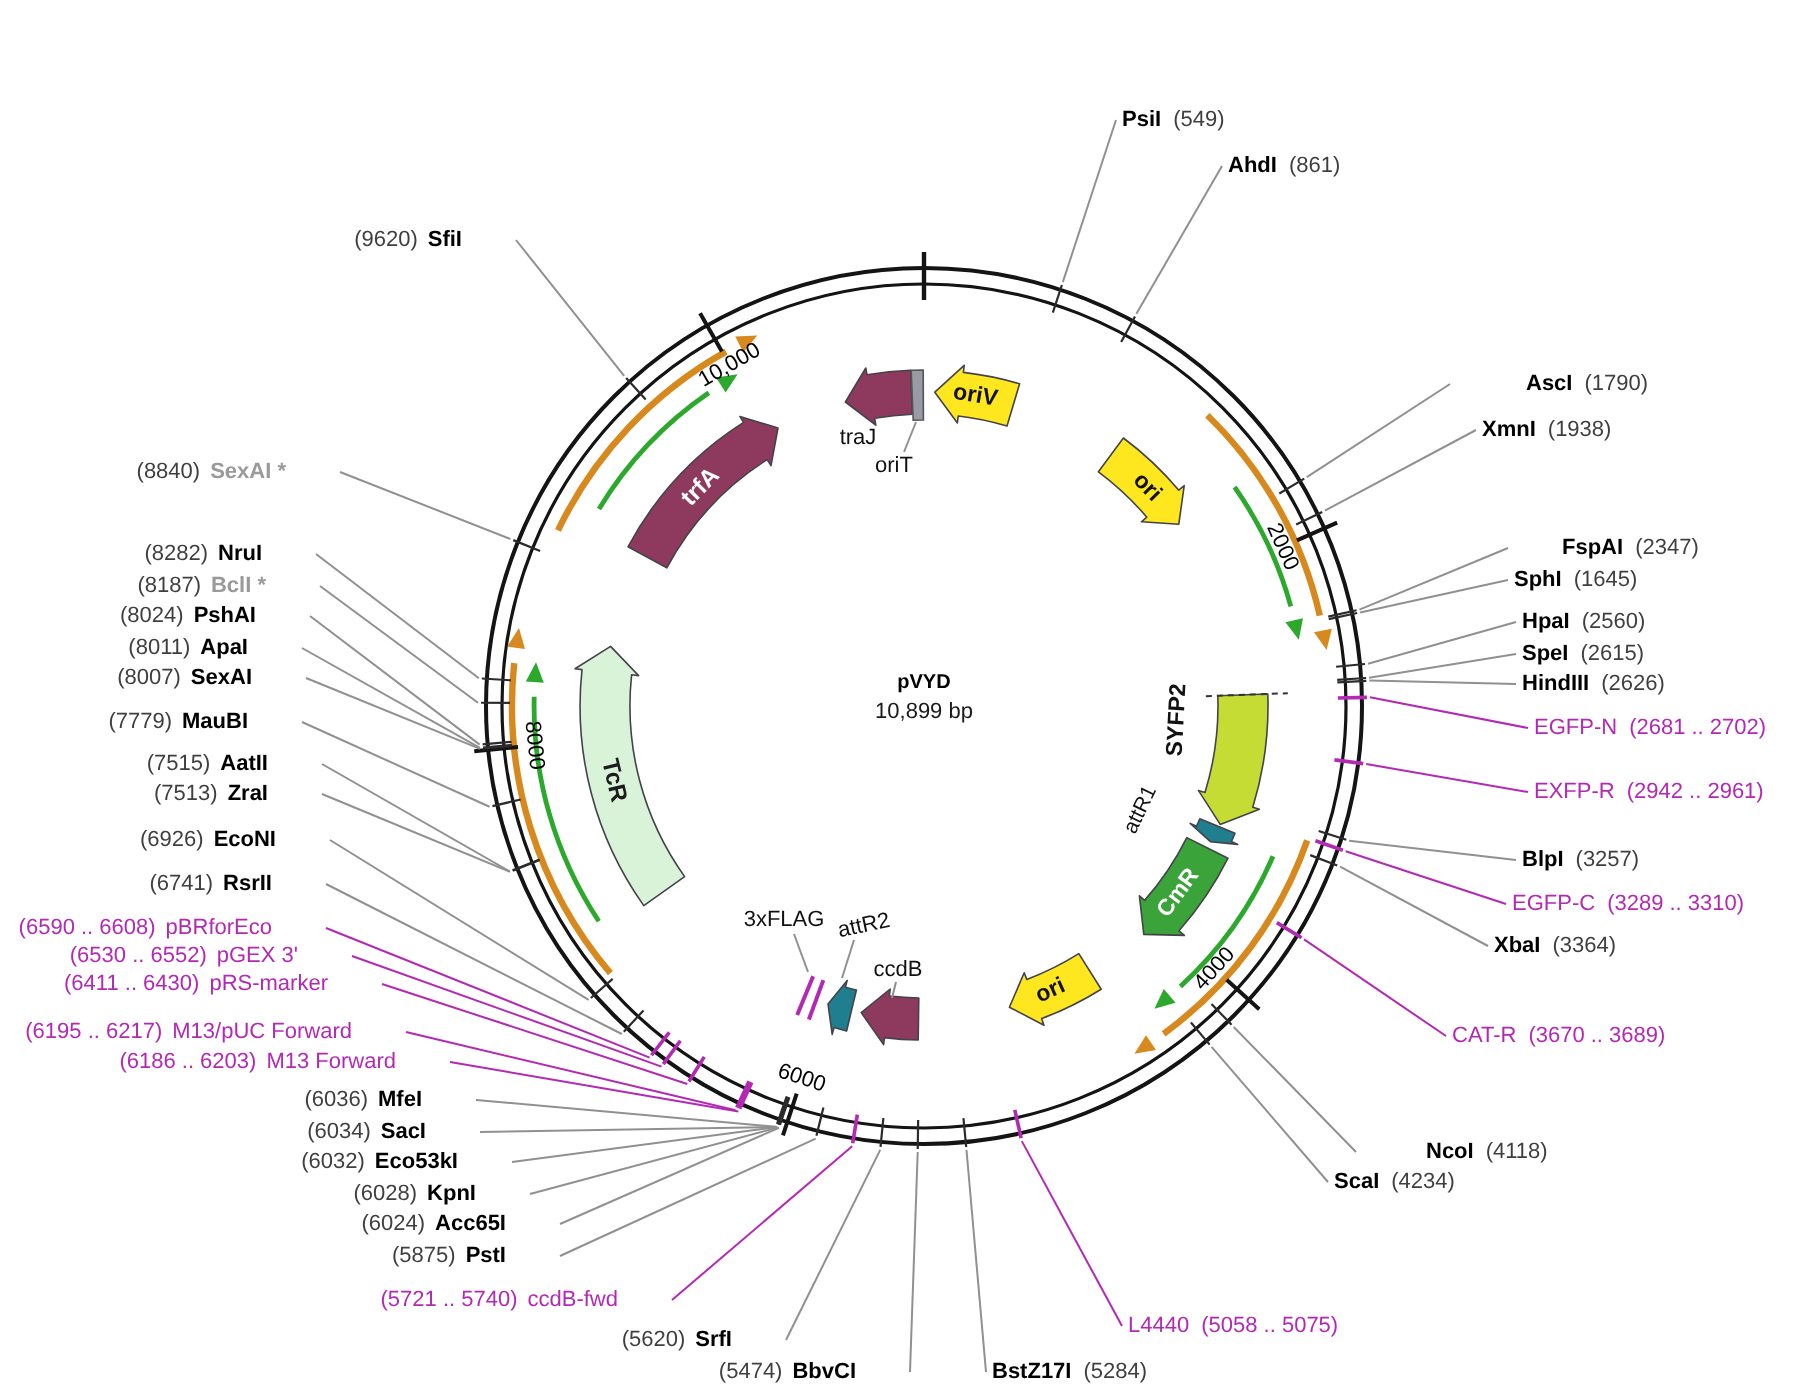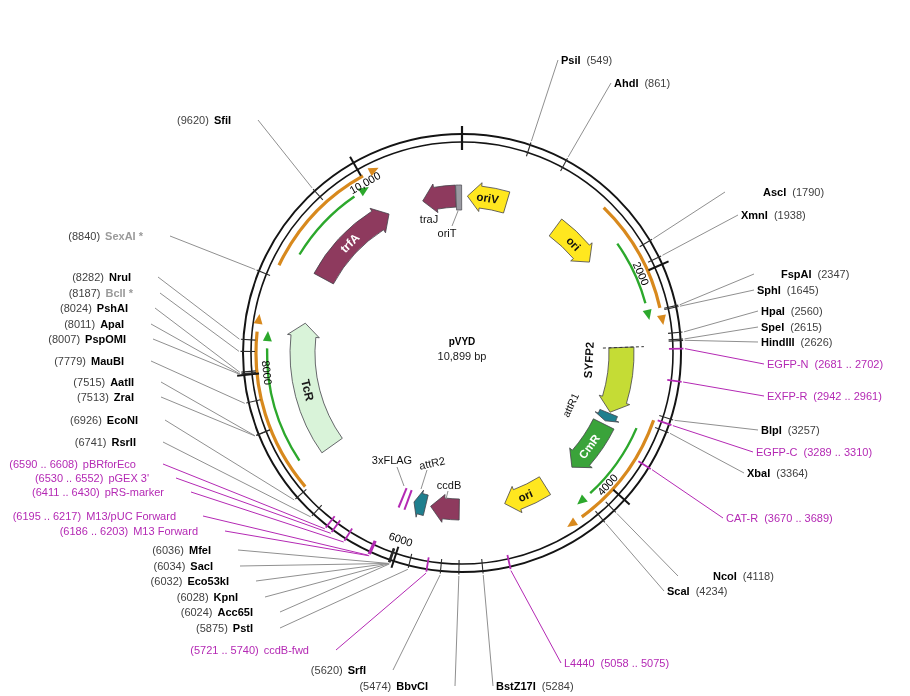--- a/index.html
+++ b/index.html
@@ -219,21 +219,21 @@
       <div class="site-label magenta pf" style="right: 688px; top: 525px;"><span class="spos">(6186 .. 6203)</span><span class="sname">M13 Forward</span></div>
       <div class="site-label magenta pf" style="right: 710px; top: 510px;"><span class="spos">(6195 .. 6217)</span><span class="sname">M13/pUC Forward</span></div>
       <div class="site-label magenta pf" style="right: 722px; top: 486px;"><span class="spos">(6411 .. 6430)</span><span class="sname">pRS-marker</span></div>
       <div class="site-label magenta pf" style="right: 737px; top: 472px;"><span class="spos">(6530 .. 6552)</span><span class="sname">pGEX 3'</span></div>
       <div class="site-label magenta pf" style="right: 750px; top: 458px;"><span class="spos">(6590 .. 6608)</span><span class="sname">pBRforEco</span></div>
       <div class="site-label site pf" style="right: 750px; top: 436px;"><span class="spos">(6741)</span><span class="sname">RsrII</span></div>
       <div class="site-label site pf" style="right: 748px; top: 414px;"><span class="spos">(6926)</span><span class="sname">EcoNI</span></div>
       <div class="site-label site pf" style="right: 752px; top: 391px;"><span class="spos">(7513)</span><span class="sname">ZraI</span></div>
       <div class="site-label site pf" style="right: 752px; top: 376px;"><span class="spos">(7515)</span><span class="sname">AatII</span></div>
       <div class="site-label site pf" style="right: 762px; top: 355px;"><span class="spos">(7779)</span><span class="sname">MauBI</span></div>
-      <div class="site-label site pf" style="right: 760px; top: 333px;"><span class="spos">(8007)</span><span class="sname">PspOMI</span></div>
+      <div class="site-label site pf" style="right: 760px; top: 333px;"><span class="spos">(8007)</span><span class="sname">SexAI</span></div>
       <div class="site-label site pf" style="right: 762px; top: 318px;"><span class="spos">(8011)</span><span class="sname">ApaI</span></div>
       <div class="site-label site pf" style="right: 758px; top: 302px;"><span class="spos">(8024)</span><span class="sname">PshAI</span></div>
       <div class="site-label site-gray pf" style="right: 753px; top: 287px;"><span class="spos">(8187)</span><span class="sname">BclI *</span></div>
       <div class="site-label site pf" style="right: 755px; top: 271px;"><span class="spos">(8282)</span><span class="sname">NruI</span></div>
       <div class="site-label site-gray pf" style="right: 743px; top: 230px;"><span class="spos">(8840)</span><span class="sname">SexAI *</span></div>
       <div class="site-label site pf" style="right: 655px; top: 114px;"><span class="spos">(9620)</span><span class="sname">SfiI</span></div>
     </div>
 </div>
 
 </body></html>

